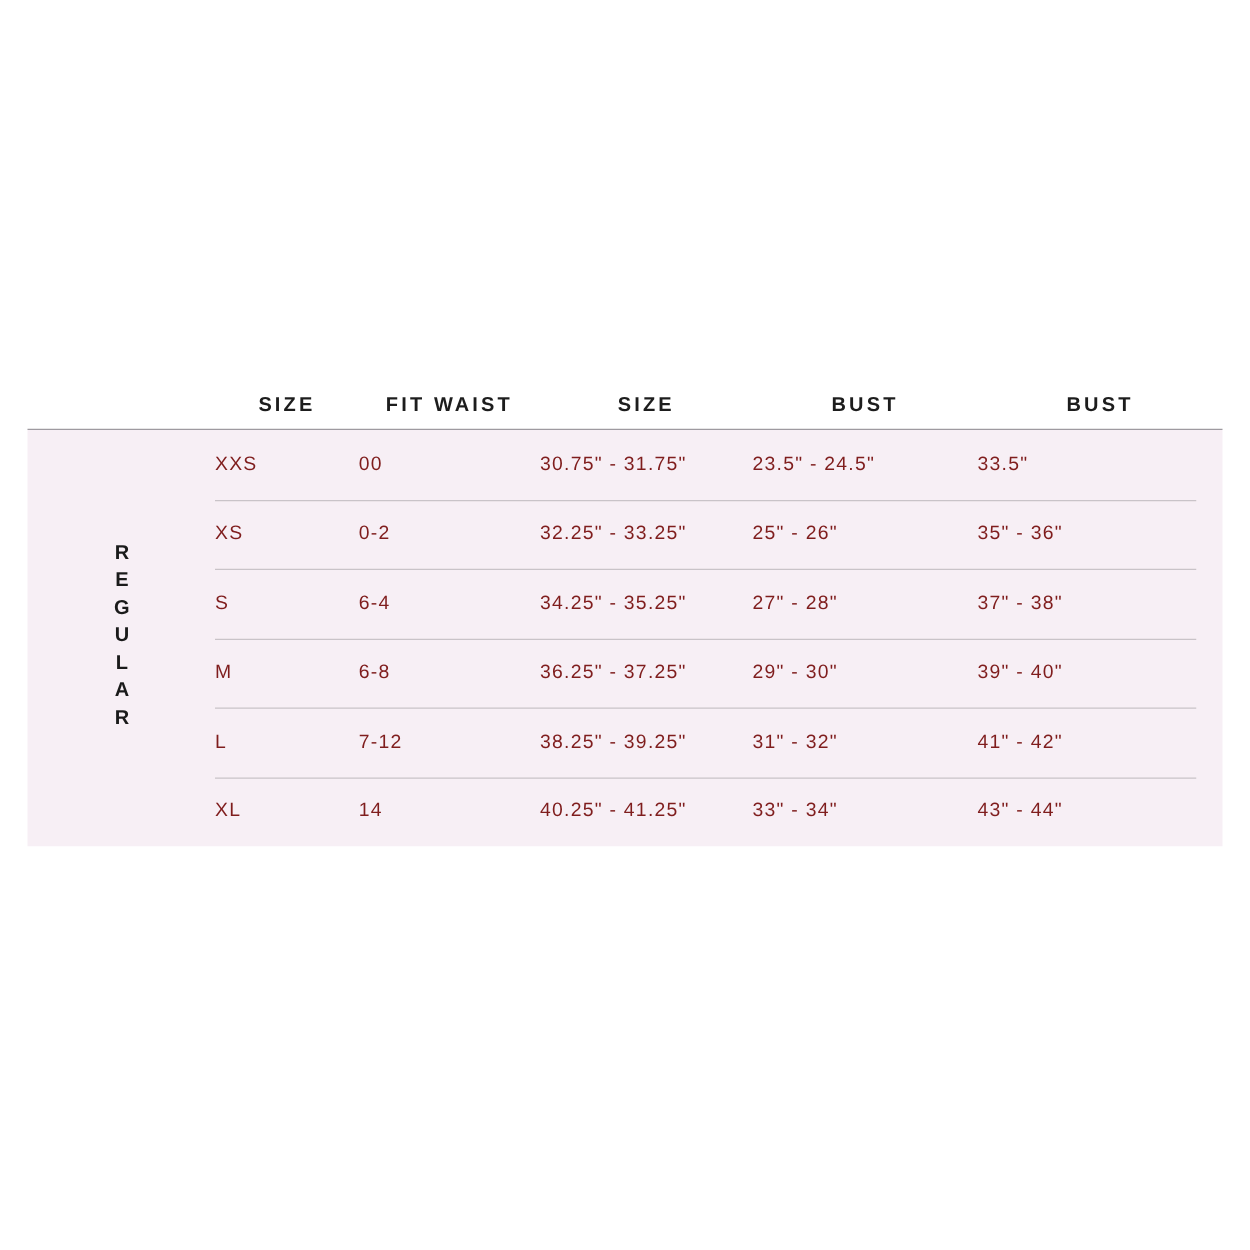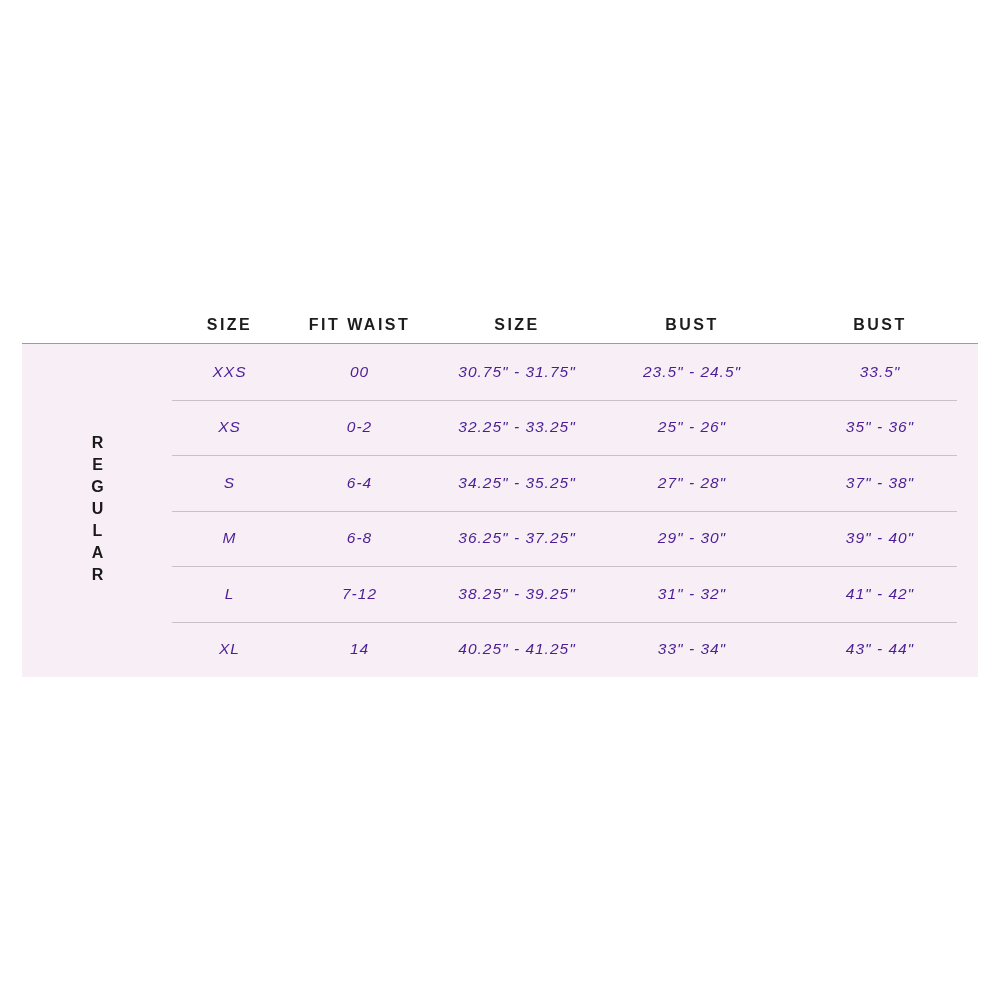--- a/index.html
+++ b/index.html
@@ -67,26 +67,25 @@
   }
   .row + .row::before {
     content: "";
     position: absolute;
     left: 150px;
     right: 21px;
     top: 0;
     border-top: 1px solid #c9c3c8;
   }
   .cell {
-    text-align: center;
+    text-align: left;
     font-size: 15.5px;
     letter-spacing: 1px;
-    color: #4c1d95;
+    color: #7f1d1d;
     white-space: nowrap;
-    font-style: italic;
   }
 </style>
 </head>
 <body>
 
 <div class="page">
   <div class="size-chart">
     <div class="grid-row header-row">
       <div class="hcell"></div>
 

